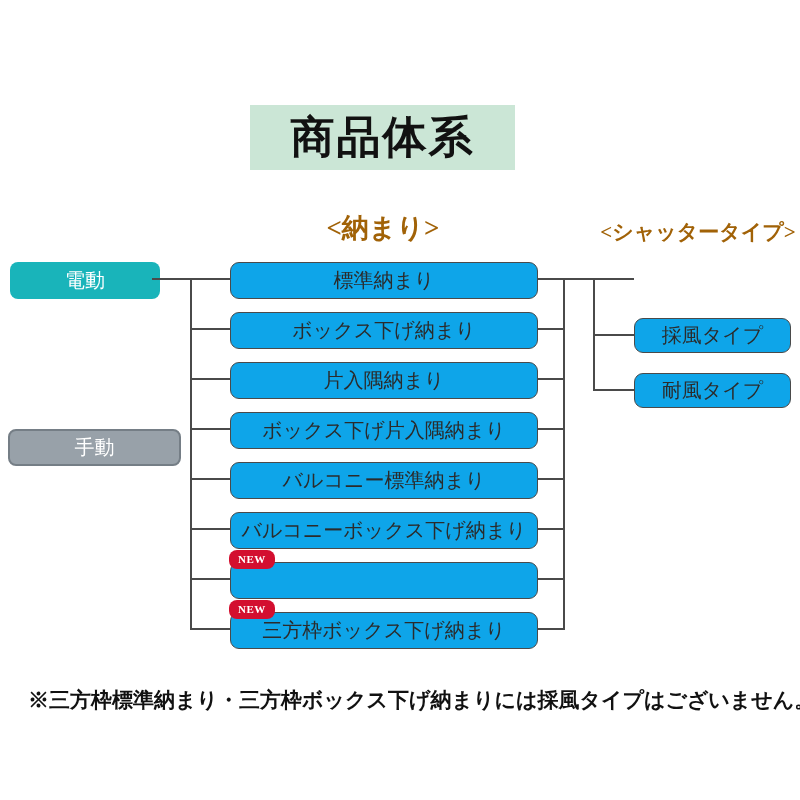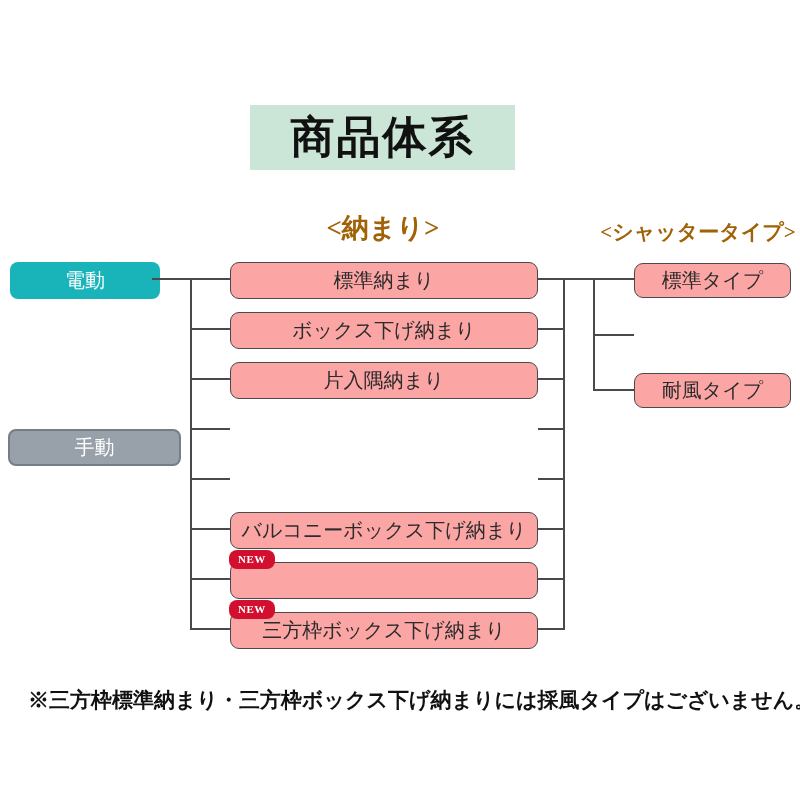--- a/index.html
+++ b/index.html
@@ -19,21 +19,21 @@
   .col-header.fitting { left:283px; top:172px; width:200px; font-size:27px; }
   .col-header.shutter { left:598px; top:180px; width:200px; font-size:21px; }
   .drive {
     position:absolute; left:10px; width:150px; height:37px; border-radius:8px;
     color:#fff; font-size:20px; display:flex; align-items:center; justify-content:center;
     box-sizing:border-box;
   }
   .drive.electric { top:224px; background:var(--electric,#19b4ba); }
   .drive.manual   { top:391px; left:8px; width:173px; background:var(--manual-bg,#98a1a9); border:2px solid var(--manual-border,#757e86); }
   .node {
-    position:absolute; background:#fca5a5;
+    position:absolute; background:#0ea5e9;
     border:1.5px solid var(--box-border,#4a4a4a); border-radius:9px;
     box-sizing:border-box; display:flex; align-items:center; justify-content:center;
     font-size:20px; color:#2b2b2b; white-space:nowrap;
   }
   .fit-node  { left:230px; width:308px; height:37px; }
   .type-node { left:634px; width:157px; height:35px; }
   .badge {
     position:absolute; left:-2px; top:-13px;
     background:var(--badge,#d30f2f); color:#fff;
     font-size:11px; font-weight:bold; letter-spacing:0.5px;
@@ -56,30 +56,32 @@
 
   <div class="col-header fitting">&lt;納まり&gt;</div>
   <div class="col-header shutter">&lt;シャッタータイプ&gt;</div>
 
   <div class="drive electric">電動</div>
   <div class="drive manual">手動</div>
 
   <div class="node fit-node" style="top:224px">標準納まり</div>
   <div class="node fit-node" style="top:274px">ボックス下げ納まり</div>
   <div class="node fit-node" style="top:324px">片入隅納まり</div>
+  <div class="node fit-node" style="top:374px">ボックス下げ片入隅納まり</div>
+  <div class="node fit-node" style="top:424px">バルコニー標準納まり</div>
   <div class="node fit-node" style="top:474px">バルコニーボックス下げ納まり</div>
   <div class="node fit-node" style="top:524px">
     <span class="badge">NEW</span>
   </div>
   <div class="node fit-node" style="top:574px">
     <span class="badge">NEW</span>
     <span>三方枠ボックス下げ納まり</span>
   </div>
 
-  <div class="node type-node" style="top:225px">標準タイプ</div>
+  <div class="node type-node" style="top:280px">採風タイプ</div>
   <div class="node type-node" style="top:335px">耐風タイプ</div>
 
   <div class="line h" style="left:152px;top:240px;width:38px"></div>
   <div class="line v" style="left:190px;top:240px;height:352px"></div>
 
   <div class="line h" style="left:190px;top:240px;width:40px"></div>
   <div class="line h" style="left:190px;top:290px;width:40px"></div>
   <div class="line h" style="left:190px;top:340px;width:40px"></div>
   <div class="line h" style="left:190px;top:390px;width:40px"></div>
   <div class="line h" style="left:190px;top:440px;width:40px"></div>

